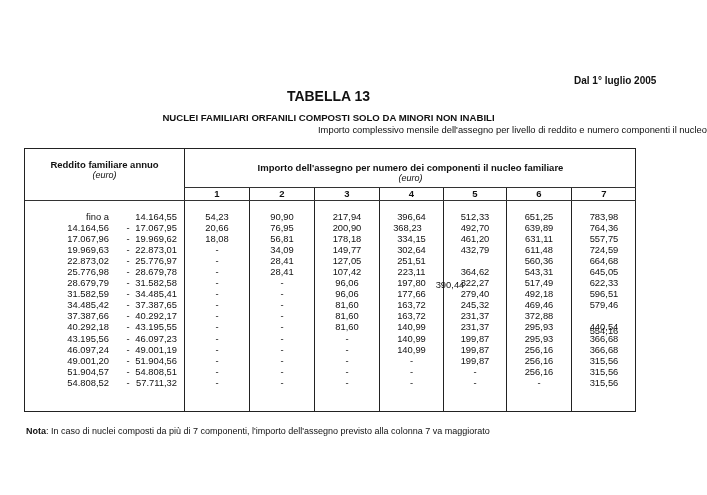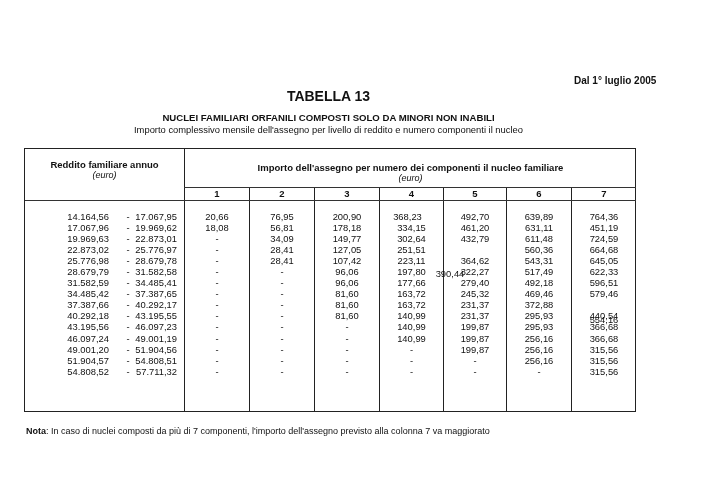--- a/index.html
+++ b/index.html
@@ -1,21 +1,21 @@
 <!DOCTYPE html>
 <html><head>
 <meta charset="utf-8">
 <style>
   html, body { margin:0; padding:0; background:#ffffff; }
   body { width:707px; height:495px; position:relative; overflow:hidden; font-family:"Liberation Sans", sans-serif; color:#111; }
   .abs { position:absolute; }
   #date { left:550px; top:75px; font-size:10px; font-weight:bold;margin-left:24px; }
   #tabella { left:0; width:707px; top:88px; text-align:center; font-size:14px; font-weight:bold; text-indent:-50px; }
   #title { left:0; width:707px; top:112px; text-align:center; font-size:9.6px; font-weight:bold; text-indent:-50px; }
-  #subtitle { left:0; width:707px; top:124px; text-align:center; font-size:9.4px; text-indent:-50px; }
+  #subtitle { left:0; width:707px; top:124px; text-align:right; font-size:9.4px; text-indent:-50px; }
   #tbl { left:24px; top:148px; width:612px; height:264px; border:1px solid #222; box-sizing:border-box; }
   .vline { position:absolute; top:0; width:1px; background:#222; }
   .hline { position:absolute; height:1px; background:#333; }
   .hdr-left { position:absolute; left:0; top:0; width:159px; height:38px; text-align:center; font-size:9.5px; }
   .hdr-left .b { font-weight:bold; margin-top:10px; }
   .hdr-left .i { font-style:italic; font-size:9px; }
   .hdr-right { position:absolute; left:160px; top:0; width:451px; height:38px; text-align:center; font-size:9.5px; }
   .hdr-right .b { font-weight:bold; margin-top:13px; }
   .hdr-right .i { font-style:italic; font-size:9px; }
   .colnum { position:absolute; top:39px; height:12px; line-height:12px; font-size:9.5px; font-weight:bold; text-align:center; }
@@ -62,20 +62,32 @@
   <div class="colnum" style="left:160px;width:64px;">1</div>
   <div class="colnum" style="left:225px;width:64px;">2</div>
   <div class="colnum" style="left:290px;width:64px;">3</div>
   <div class="colnum" style="left:355px;width:63px;">4</div>
   <div class="colnum" style="left:419px;width:62px;">5</div>
   <div class="colnum" style="left:482px;width:64px;">6</div>
   <div class="colnum" style="left:547px;width:64px;">7</div>
 
   <div class="rows" id="rows">
       <div class="row">
+        <span class="c-from">fino a</span>
+        <span class="c-dash"></span>
+        <span class="c-to">14.164,55</span>
+        <span class="c-val" style="left:160px;width:64px;">54,23</span>
+        <span class="c-val" style="left:225px;width:64px;">90,90</span>
+        <span class="c-val" style="left:290px;width:64px;">217,94</span>
+        <span class="c-val" style="left:355px;width:63px;">396,64</span>
+        <span class="c-val" style="left:419px;width:62px;">512,33</span>
+        <span class="c-val" style="left:482px;width:64px;">651,25</span>
+        <span class="c-val" style="left:547px;width:64px;">783,98</span>
+      </div>
+      <div class="row">
         <span class="c-from">14.164,56</span>
         <span class="c-dash">-</span>
         <span class="c-to">17.067,95</span>
         <span class="c-val" style="left:160px;width:64px;">20,66</span>
         <span class="c-val" style="left:225px;width:64px;">76,95</span>
         <span class="c-val" style="left:290px;width:64px;">200,90</span>
         <span class="c-val" style="left:351px;width:63px;">368,23</span>
         <span class="c-val" style="left:419px;width:62px;">492,70</span>
         <span class="c-val" style="left:482px;width:64px;">639,89</span>
         <span class="c-val" style="left:547px;width:64px;">764,36</span>
@@ -83,21 +95,21 @@
       <div class="row">
         <span class="c-from">17.067,96</span>
         <span class="c-dash">-</span>
         <span class="c-to">19.969,62</span>
         <span class="c-val" style="left:160px;width:64px;">18,08</span>
         <span class="c-val" style="left:225px;width:64px;">56,81</span>
         <span class="c-val" style="left:290px;width:64px;">178,18</span>
         <span class="c-val" style="left:355px;width:63px;">334,15</span>
         <span class="c-val" style="left:419px;width:62px;">461,20</span>
         <span class="c-val" style="left:482px;width:64px;">631,11</span>
-        <span class="c-val" style="left:547px;width:64px;">451,19</span>
+        <span class="c-val" style="left:547px;width:64px;">557,75</span>
       </div>
       <div class="row">
         <span class="c-from">19.969,63</span>
         <span class="c-dash">-</span>
         <span class="c-to">22.873,01</span>
         <span class="c-val" style="left:160px;width:64px;">-</span>
         <span class="c-val" style="left:225px;width:64px;">34,09</span>
         <span class="c-val" style="left:290px;width:64px;">149,77</span>
         <span class="c-val" style="left:355px;width:63px;">302,64</span>
         <span class="c-val" style="left:419px;width:62px;">432,79</span>

